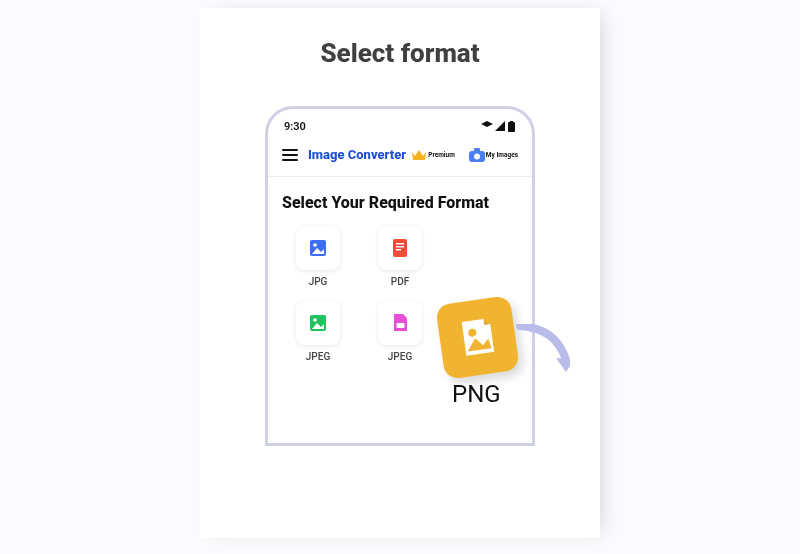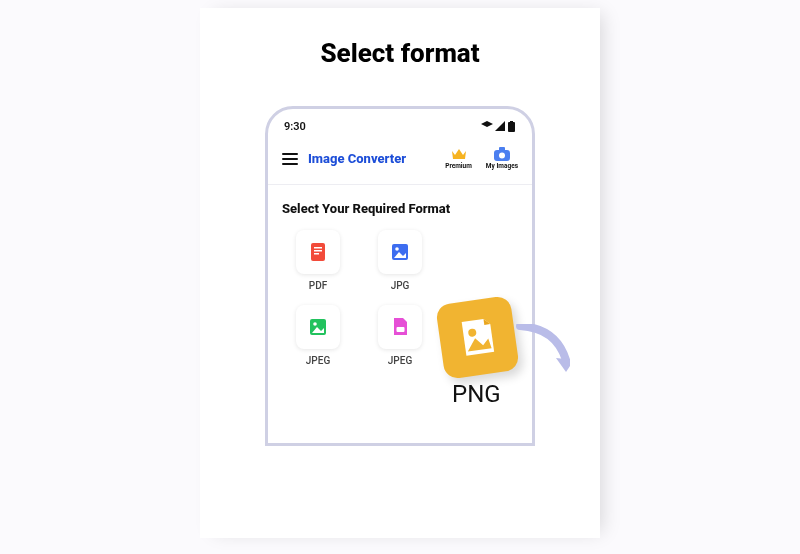--- a/index.html
+++ b/index.html
@@ -19,21 +19,21 @@
     background: #ffffff;
     box-shadow: 8px 0 18px -6px rgba(0,0,0,0.15);
   }
   .headline {
     position: absolute;
     left: 50%;
     top: 30px;
     transform: translateX(-50%);
     font-size: 26px;
     font-weight: 800;
-    color: #000000;
+    color: #404040;
   }
 
   .phone {
     position: absolute;
     left: 50%;
     top: 98px;
     transform: translateX(-50%);
     width: 270px;
     height: 340px;
     background: #ffffff;
@@ -78,30 +78,30 @@
   .app-title {
     font-size: 13px;
     font-weight: 800;
     color: #1d4ed8;
     margin-left: 10px;
     flex: 1;
   }
   .top-actions { display: flex; gap: 14px; align-items: flex-end; }
   .top-action {
     display: flex;
-    flex-direction: column;
+    flex-direction: row;
     align-items: center;
     gap: 1px;
     cursor: pointer;
   }
   .top-action .lbl { font-size: 6.5px; font-weight: 700; color: #111; }
   .divider { height: 1px; background: #ededf2; margin: 0 -10px; }
 
   .section-title {
-    font-size: 13px;
+    font-size: 16px;
     font-weight: 800;
     color: #111;
     padding: 16px 4px 14px 4px;
   }
 
   .grid {
     display: grid;
     grid-template-columns: repeat(3, 1fr);
     gap: 14px 18px;
     padding: 0 8px;
@@ -207,39 +207,39 @@
     </div>
 
     <div class="divider"></div>
 
     <div class="section-title">Select Your Required Format</div>
 
     <div class="grid">
 
       <div class="fmt">
         <div class="tile">
+          <svg width="18" height="18" viewBox="0 0 18 18">
+              <rect x="1" y="1" width="16" height="16" rx="2" fill="#3d6df0"></rect>
+              <circle cx="6" cy="6" r="1.8" fill="#fff"></circle>
+              <path d="M3 15 L8 9 L12 13 L15 10 L15 15 Z" fill="#fff"></path>
+            </svg>
+        </div>
+        <span class="flabel">JPG</span>
+      </div>
+
+      <div class="fmt">
+        <div class="tile">
           <svg width="16" height="18" viewBox="0 0 16 18">
               <rect x="1" y="0" width="14" height="18" rx="2" fill="#f24b3a"></rect>
               <rect x="4" y="4" width="8" height="1.5" fill="#fff"></rect>
               <rect x="4" y="7" width="8" height="1.5" fill="#fff"></rect>
               <rect x="4" y="10" width="5" height="1.5" fill="#fff"></rect>
             </svg>
         </div>
         <span class="flabel">PDF</span>
-      </div>
-
-      <div class="fmt">
-        <div class="tile">
-          <svg width="18" height="18" viewBox="0 0 18 18">
-              <rect x="1" y="1" width="16" height="16" rx="2" fill="#3d6df0"></rect>
-              <circle cx="6" cy="6" r="1.8" fill="#fff"></circle>
-              <path d="M3 15 L8 9 L12 13 L15 10 L15 15 Z" fill="#fff"></path>
-            </svg>
-        </div>
-        <span class="flabel">JPG</span>
       </div>
 
       <div class="fmt" style="visibility:hidden">
         <div class="tile"></div>
         <span class="flabel">PNG</span>
       </div>
 
 
 
       <div class="fmt">

